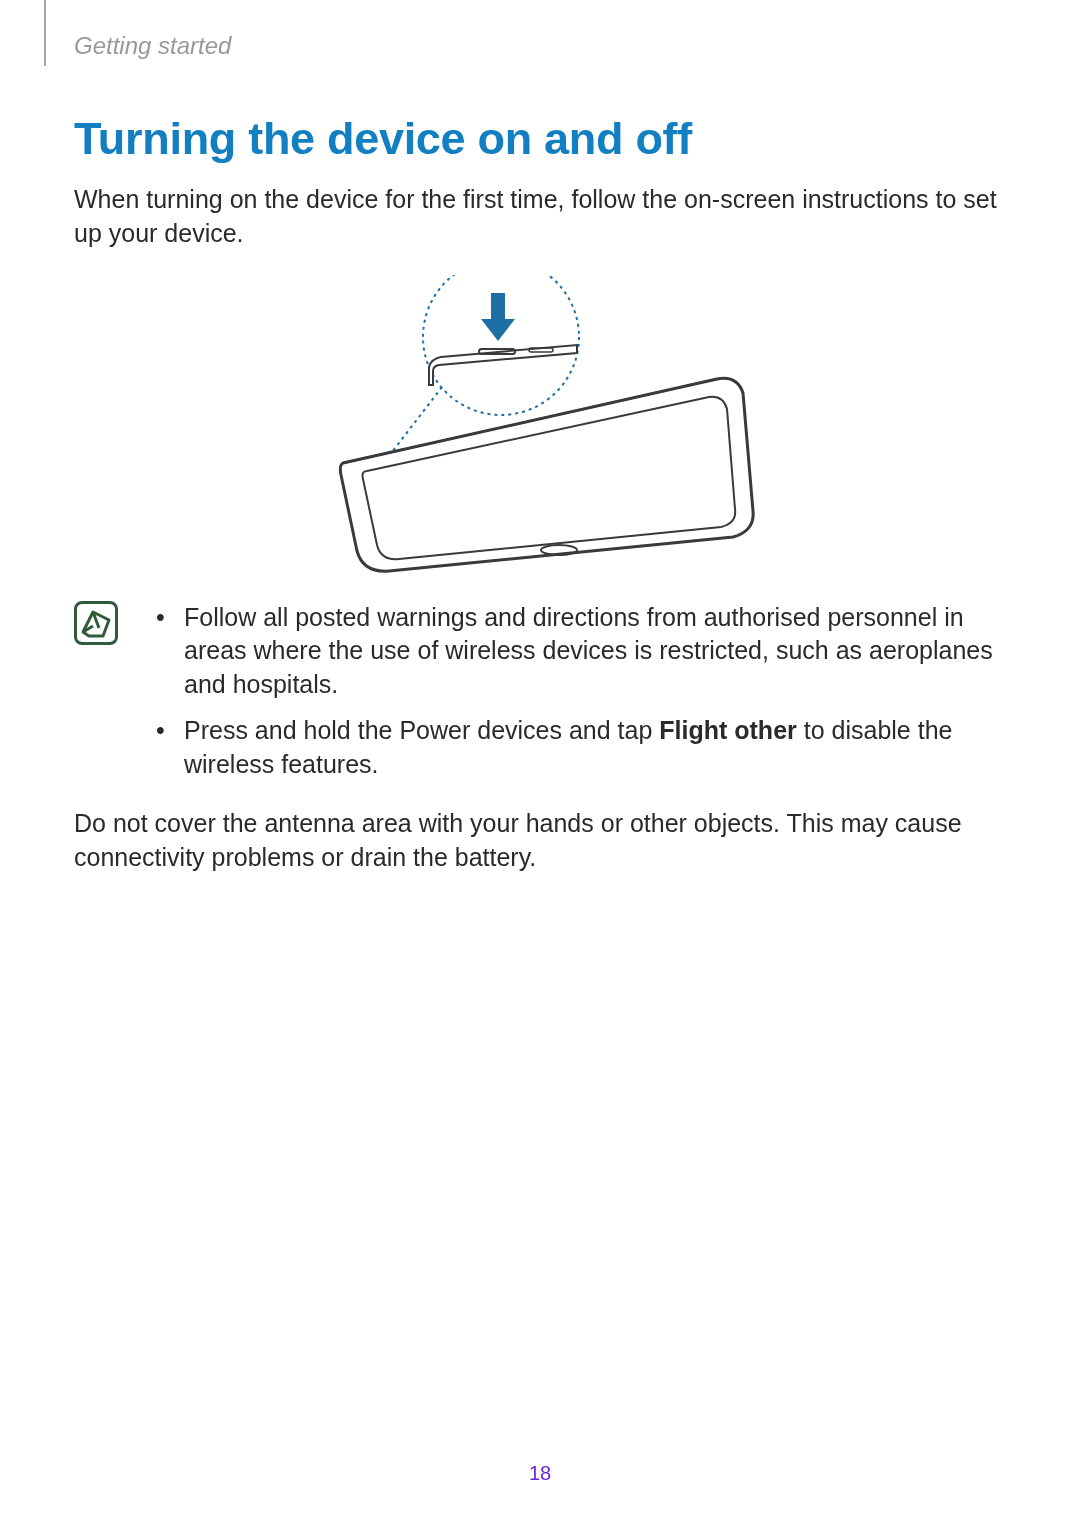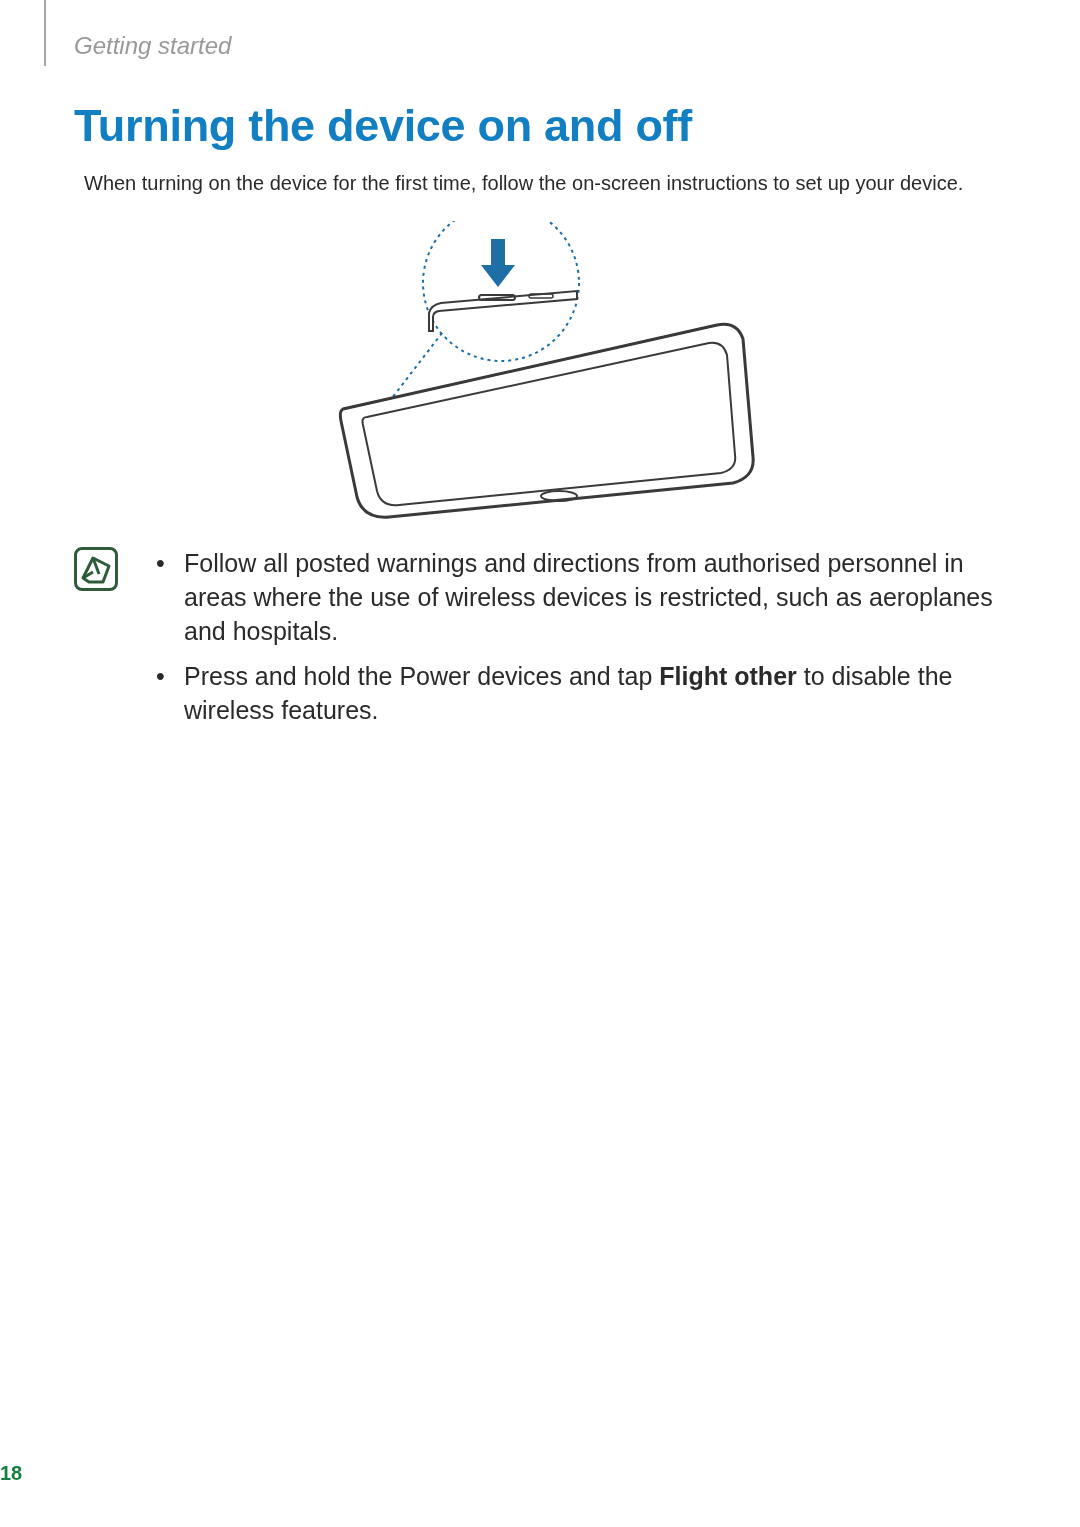--- a/index.html
+++ b/index.html
@@ -33,27 +33,27 @@
   .content {
     position: absolute;
     left: 74px;
     top: 100px;
     width: 940px;
   }
   h1 {
     color: #127fc2;
     font-size: 45px;
     font-weight: 700;
-    margin: 0 0 18px 0;
+    margin: 13px 0 18px 0;
     letter-spacing: -0.3px;
   }
   p.body {
-    font-size: 20px;
+    font-size: 25px;
     line-height: 1.35;
-    margin: 0 0 8px 10px;
+    margin: 0 0 8px 0;
     color: #2b2a2a;
     font-weight: 400;
   }
   .illustration {
     margin: 24px auto 26px auto;
     width: 430px;
     height: 300px;
     position: relative;
   }
   .note-block {
@@ -95,23 +95,23 @@
     flex: 1;
   }
   .second-heading {
     margin-top: 64px;
   }
   .page-number {
     position: absolute;
     bottom: 42px;
     left: 0;
     width: 100%;
+    text-align: center;
     font-size: 20px;
-    color: #15803d;
-    font-weight: bold;
+    color: #6d28d9;
   }
   strong { font-weight: 700; }
 </style>
 </head>
 <body>
 
 <div class="header-rule"></div>
 <div class="section-label">Getting started</div>
 
 <div class="content">
@@ -164,16 +164,17 @@
       <div class="note-item">
         <span class="bullet">•</span>
         <span class="text">
           <span>Press and hold the Power devices and tap </span><strong>Flight other</strong><span> to disable the wireless features.</span>
         </span>
       </div>
     </div>
   </div>
 
 
+  <p class="body">Do not cover the antenna area with your hands or other objects. This may cause connectivity problems or drain the battery.</p>
 
 </div>
 
 <div class="page-number">18</div>
 
 </body></html>

